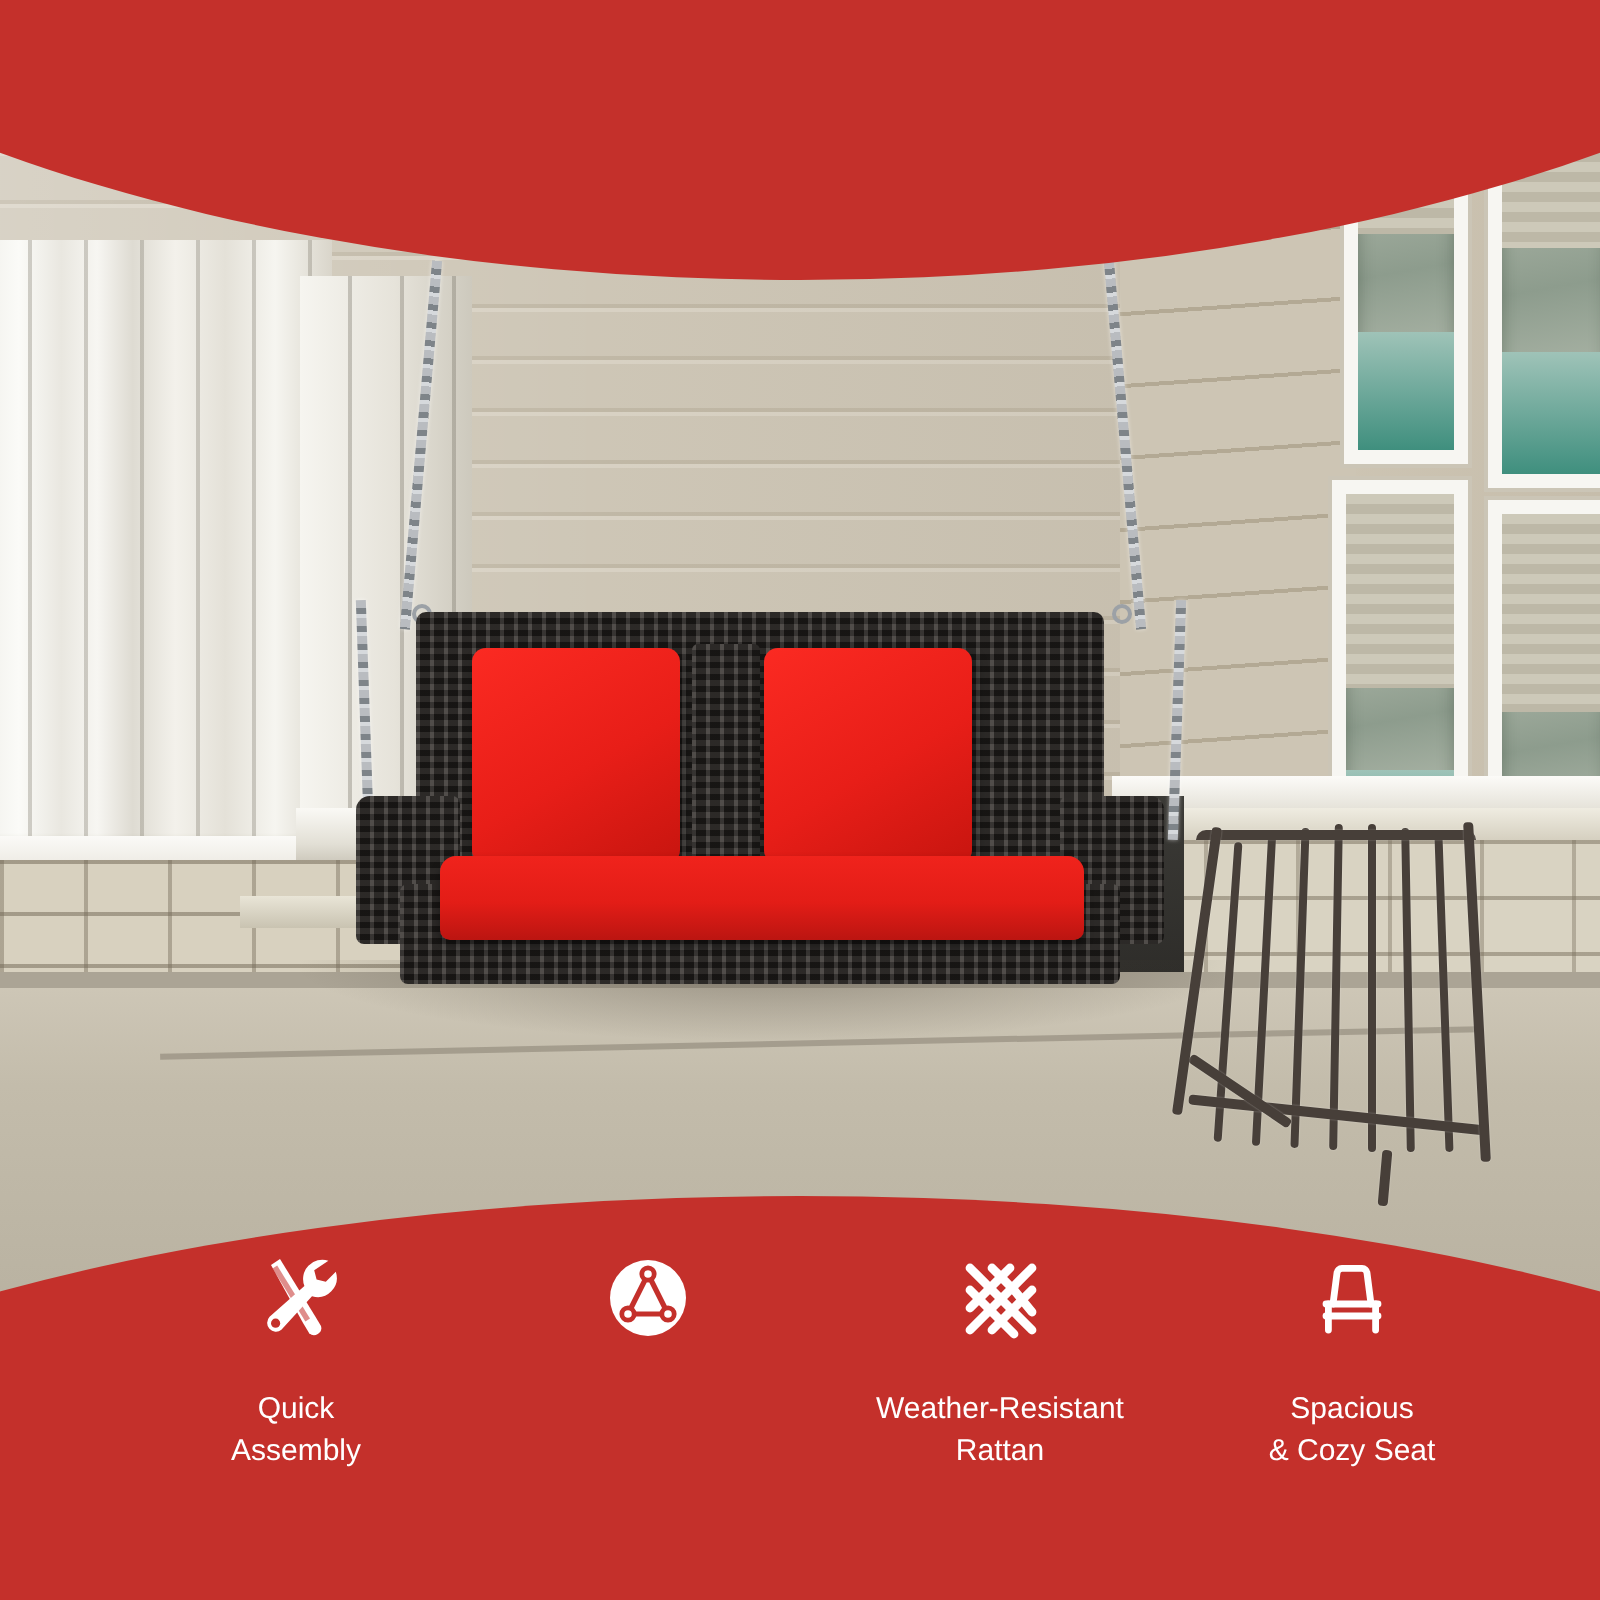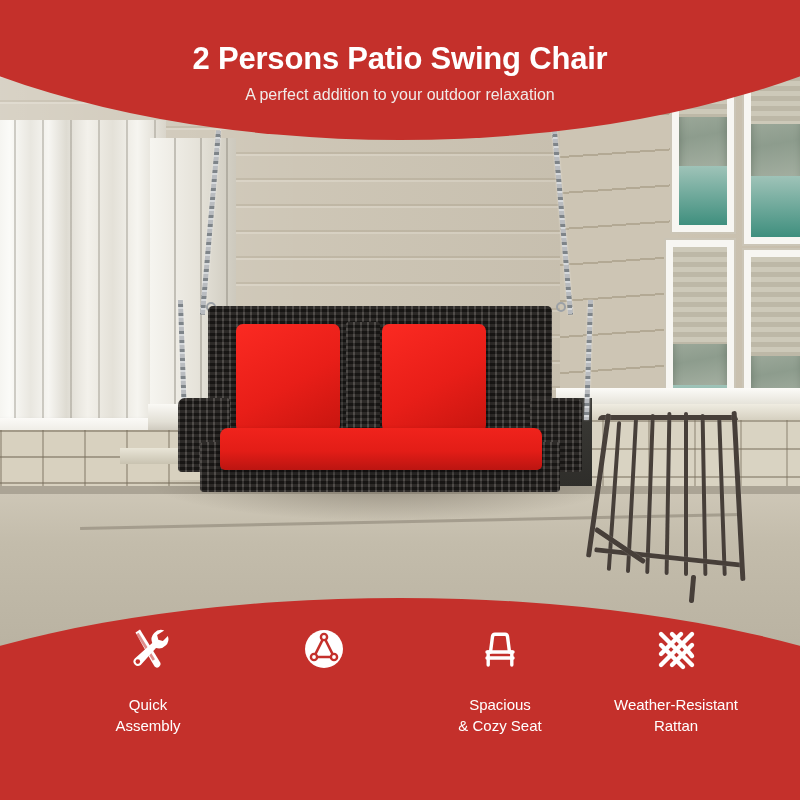--- a/index.html
+++ b/index.html
@@ -342,24 +342,20 @@
       <div class="arm-l wicker" style="background-color: rgb(46, 42, 39);"></div>
       <div class="arm-r wicker" style="background-color: rgb(46, 42, 39);"></div>
       <div class="base wicker" style="background-color: rgb(46, 42, 39);"></div>
       <div class="seat-cushion"></div>
     </div>
   </div>
 
   <div class="red-top" style="background: rgb(196, 48, 43);"></div>
   <div class="red-bottom" style="background: rgb(196, 48, 43);"></div>
 
-  <div class="header-text">
-    <div class="title" style="color: rgb(255, 255, 255);">2 Persons Patio Swing Chair</div>
-    <div class="subtitle" style="color: rgb(240, 235, 233);">A perfect addition to your outdoor relaxation</div>
-  </div>
 
   <div class="features">
 
     <div class="feature">
       <div class="feat-icon">
         <svg width="48" height="48" viewBox="0 0 48 48" aria-hidden="true">
           <g fill="#ffffff">
             <path d="M11.5 7.5 L16.0 4.5 L33.5 33.0 L36.5 38.0 A3.6 3.6 0 0 1 30.6 41.6 L27.6 36.6 Z"></path>
             <path d="M12.3 9.3 L14.6 7.8 L31.0 34.2 L28.7 35.7 Z" fill="#c4302b" opacity=".55"></path>
             <path d="M40.2 5.4 a9.6 9.6 0 0 0 -12.0 12.6 L10.8 33.4 a4.4 4.4 0 0 0 5.9 6.5 L32.0 23.1 a9.6 9.6 0 0 0 11.9 -12.2 l-5.0 5.0 l-4.6 -1.2 l-1.2 -4.6 Z"></path>
@@ -376,36 +372,20 @@
         <svg width="48" height="48" viewBox="0 0 48 48" aria-hidden="true">
           <circle cx="24" cy="24" r="19" fill="#ffffff"></circle>
           <g stroke="#c4302b" stroke-width="2.6" fill="none" stroke-linecap="round">
             <path d="M24 12 L34 32 L14 32 Z"></path>
           </g>
           <circle cx="24" cy="12" r="3.1" fill="#ffffff" stroke="#c4302b" stroke-width="2.4"></circle>
           <circle cx="34" cy="32" r="3.1" fill="#ffffff" stroke="#c4302b" stroke-width="2.4"></circle>
           <circle cx="14" cy="32" r="3.1" fill="#ffffff" stroke="#c4302b" stroke-width="2.4"></circle>
         </svg>
       </div>
-    </div>
-
-    <div class="feature">
-      <div class="feat-icon">
-        <svg width="48" height="48" viewBox="0 0 48 48" aria-hidden="true">
-          <g fill="none" stroke="#ffffff" stroke-width="3.4" stroke-linecap="round" stroke-linejoin="round">
-            <path d="M14.5 27 L16.5 11.5 A2.6 2.6 0 0 1 19.0 9.2 L29.0 9.2 A2.6 2.6 0 0 1 31.5 11.5 L33.5 27"></path>
-            <path d="M11 27 L37 27"></path>
-            <path d="M11 33 L37 33"></path>
-            <path d="M12.2 27 L12.2 40"></path>
-            <path d="M35.8 27 L35.8 40"></path>
-          </g>
-        </svg>
-      </div>
-      <div class="feat-label" style="color: rgb(255, 255, 255);">Spacious
-&amp; Cozy Seat</div>
     </div>
 
     <div class="feature">
       <div class="feat-icon">
         <svg width="48" height="48" viewBox="0 0 48 48" aria-hidden="true">
           <g stroke="#ffffff" stroke-width="4.4" stroke-linecap="round">
             <path d="M9 9 L20 20"></path>
               <path d="M20 20 L31 31"></path>
               <path d="M31 31 L40 40"></path>
             <path d="M20 9 L31 20"></path>
@@ -419,14 +399,30 @@
               <path d="M18 20 L9 29"></path>
             <path d="M40 20 L29 31"></path>
               <path d="M29 31 L20 40"></path>
           </g>
         </svg>
       </div>
       <div class="feat-label" style="color: rgb(255, 255, 255);">Weather-Resistant
 Rattan</div>
     </div>
 
+    <div class="feature">
+      <div class="feat-icon">
+        <svg width="48" height="48" viewBox="0 0 48 48" aria-hidden="true">
+          <g fill="none" stroke="#ffffff" stroke-width="3.4" stroke-linecap="round" stroke-linejoin="round">
+            <path d="M14.5 27 L16.5 11.5 A2.6 2.6 0 0 1 19.0 9.2 L29.0 9.2 A2.6 2.6 0 0 1 31.5 11.5 L33.5 27"></path>
+            <path d="M11 27 L37 27"></path>
+            <path d="M11 33 L37 33"></path>
+            <path d="M12.2 27 L12.2 40"></path>
+            <path d="M35.8 27 L35.8 40"></path>
+          </g>
+        </svg>
+      </div>
+      <div class="feat-label" style="color: rgb(255, 255, 255);">Spacious
+&amp; Cozy Seat</div>
+    </div>
+
   </div>
 </div>
 
 </body></html>

